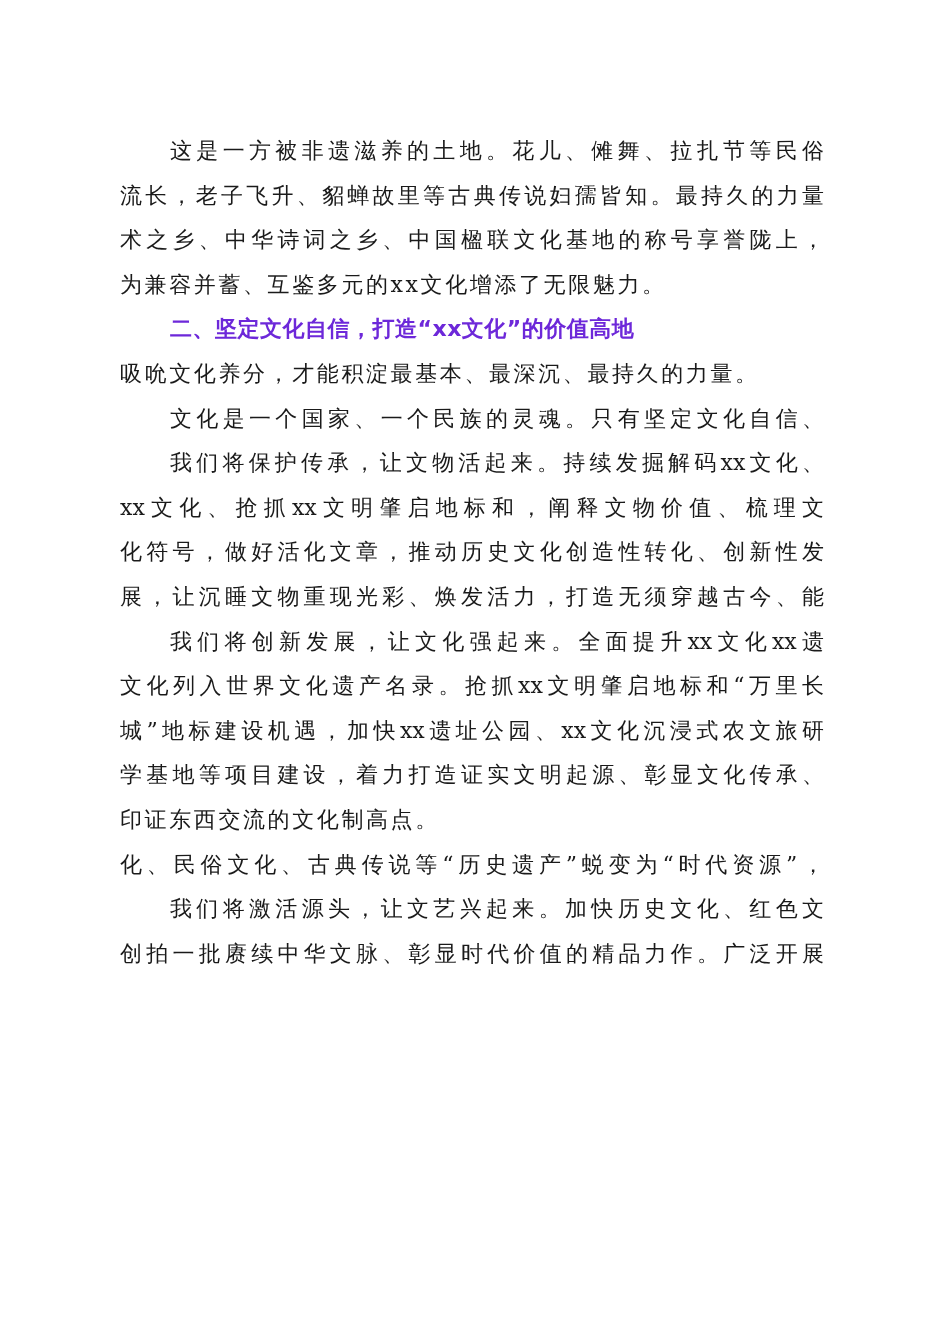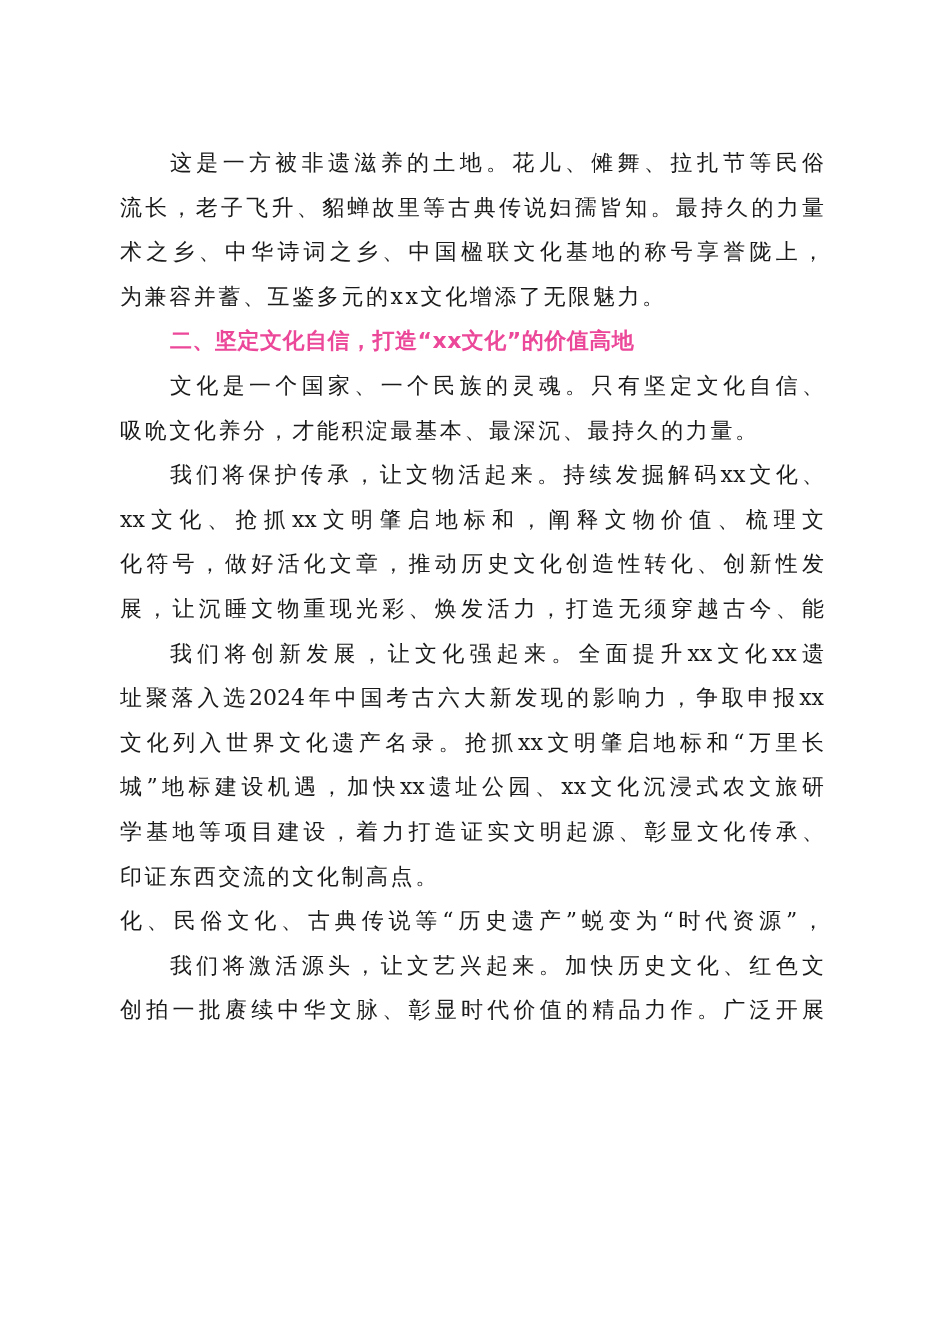--- a/index.html
+++ b/index.html
@@ -1,60 +1,59 @@
 <!DOCTYPE html>
 <html><head>
 <meta charset="utf-8">
 <style>
   html, body { margin: 0; padding: 0; background: #ffffff; }
   body { width: 950px; height: 1344px; position: relative; overflow: hidden; }
-  .page { position: absolute; left: 120px; top: 141px; width: 704px; }
+  .page { position: absolute; left: 120px; top: 129px; width: 704px; }
   .line {
     height: 44.6px; line-height: 44.6px; white-space: nowrap;
     font-family: "DejaVu Serif", "Liberation Serif", serif;
     font-size: 22px; color: #1a1a1a; letter-spacing: 2.6px;
   }
   .line.justify { text-align: justify; text-align-last: justify; letter-spacing: 0; }
   .indent { padding-left: 50px; }
   .heading {
     font-family: "DejaVu Sans", "Liberation Sans", sans-serif;
-    font-weight: bold; font-size: 22px; letter-spacing: 0.5px; color: #ec4899;
+    font-weight: bold; font-size: 22px; letter-spacing: 0.5px; color: #6d28d9;
   }
 </style>
 </head>
 <body>
 
 <div class="page">
 
   <div>
     <div class="line justify indent">这是一方被非遗滋养的土地。花儿、傩舞、拉扎节等民俗</div>
     <div class="line justify">流长，老子飞升、貂蝉故里等古典传说妇孺皆知。最持久的力量</div>
     <div class="line justify">术之乡、中华诗词之乡、中国楹联文化基地的称号享誉陇上，</div>
     <div class="line">为兼容并蓄、互鉴多元的xx文化增添了无限魅力。</div>
   </div>
 
   <div>
     <div class="line indent heading">二、坚定文化自信，打造“xx文化”的价值高地</div>
   </div>
 
   <div>
+    <div class="line">吸吮文化养分，才能积淀最基本、最深沉、最持久的力量。</div>
     <div class="line justify indent">文化是一个国家、一个民族的灵魂。只有坚定文化自信、</div>
-    <div class="line">吸吮文化养分，才能积淀最基本、最深沉、最持久的力量。</div>
   </div>
 
   <div>
     <div class="line justify indent">我们将保护传承，让文物活起来。持续发掘解码xx文化、</div>
     <div class="line justify">xx文化、抢抓xx文明肇启地标和，阐释文物价值、梳理文</div>
     <div class="line justify">化符号，做好活化文章，推动历史文化创造性转化、创新性发</div>
     <div class="line justify">展，让沉睡文物重现光彩、焕发活力，打造无须穿越古今、能</div>
   </div>
 
   <div>
     <div class="line justify indent">我们将创新发展，让文化强起来。全面提升xx文化xx遗</div>
-    <div class="line justify">址聚落入选2024年中国考古六大新发现的影响力，争取申报xx</div>
     <div class="line justify">文化列入世界文化遗产名录。抢抓xx文明肇启地标和“万里长</div>
     <div class="line justify">城”地标建设机遇，加快xx遗址公园、xx文化沉浸式农文旅研</div>
     <div class="line justify">学基地等项目建设，着力打造证实文明起源、彰显文化传承、</div>
     <div class="line">印证东西交流的文化制高点。</div>
   </div>
 
   <div>
     <div class="line justify">化、民俗文化、古典传说等“历史遗产”蜕变为“时代资源”，</div>
     <div class="line justify indent">我们将激活源头，让文艺兴起来。加快历史文化、红色文</div>
     <div class="line justify">创拍一批赓续中华文脉、彰显时代价值的精品力作。广泛开展</div>

